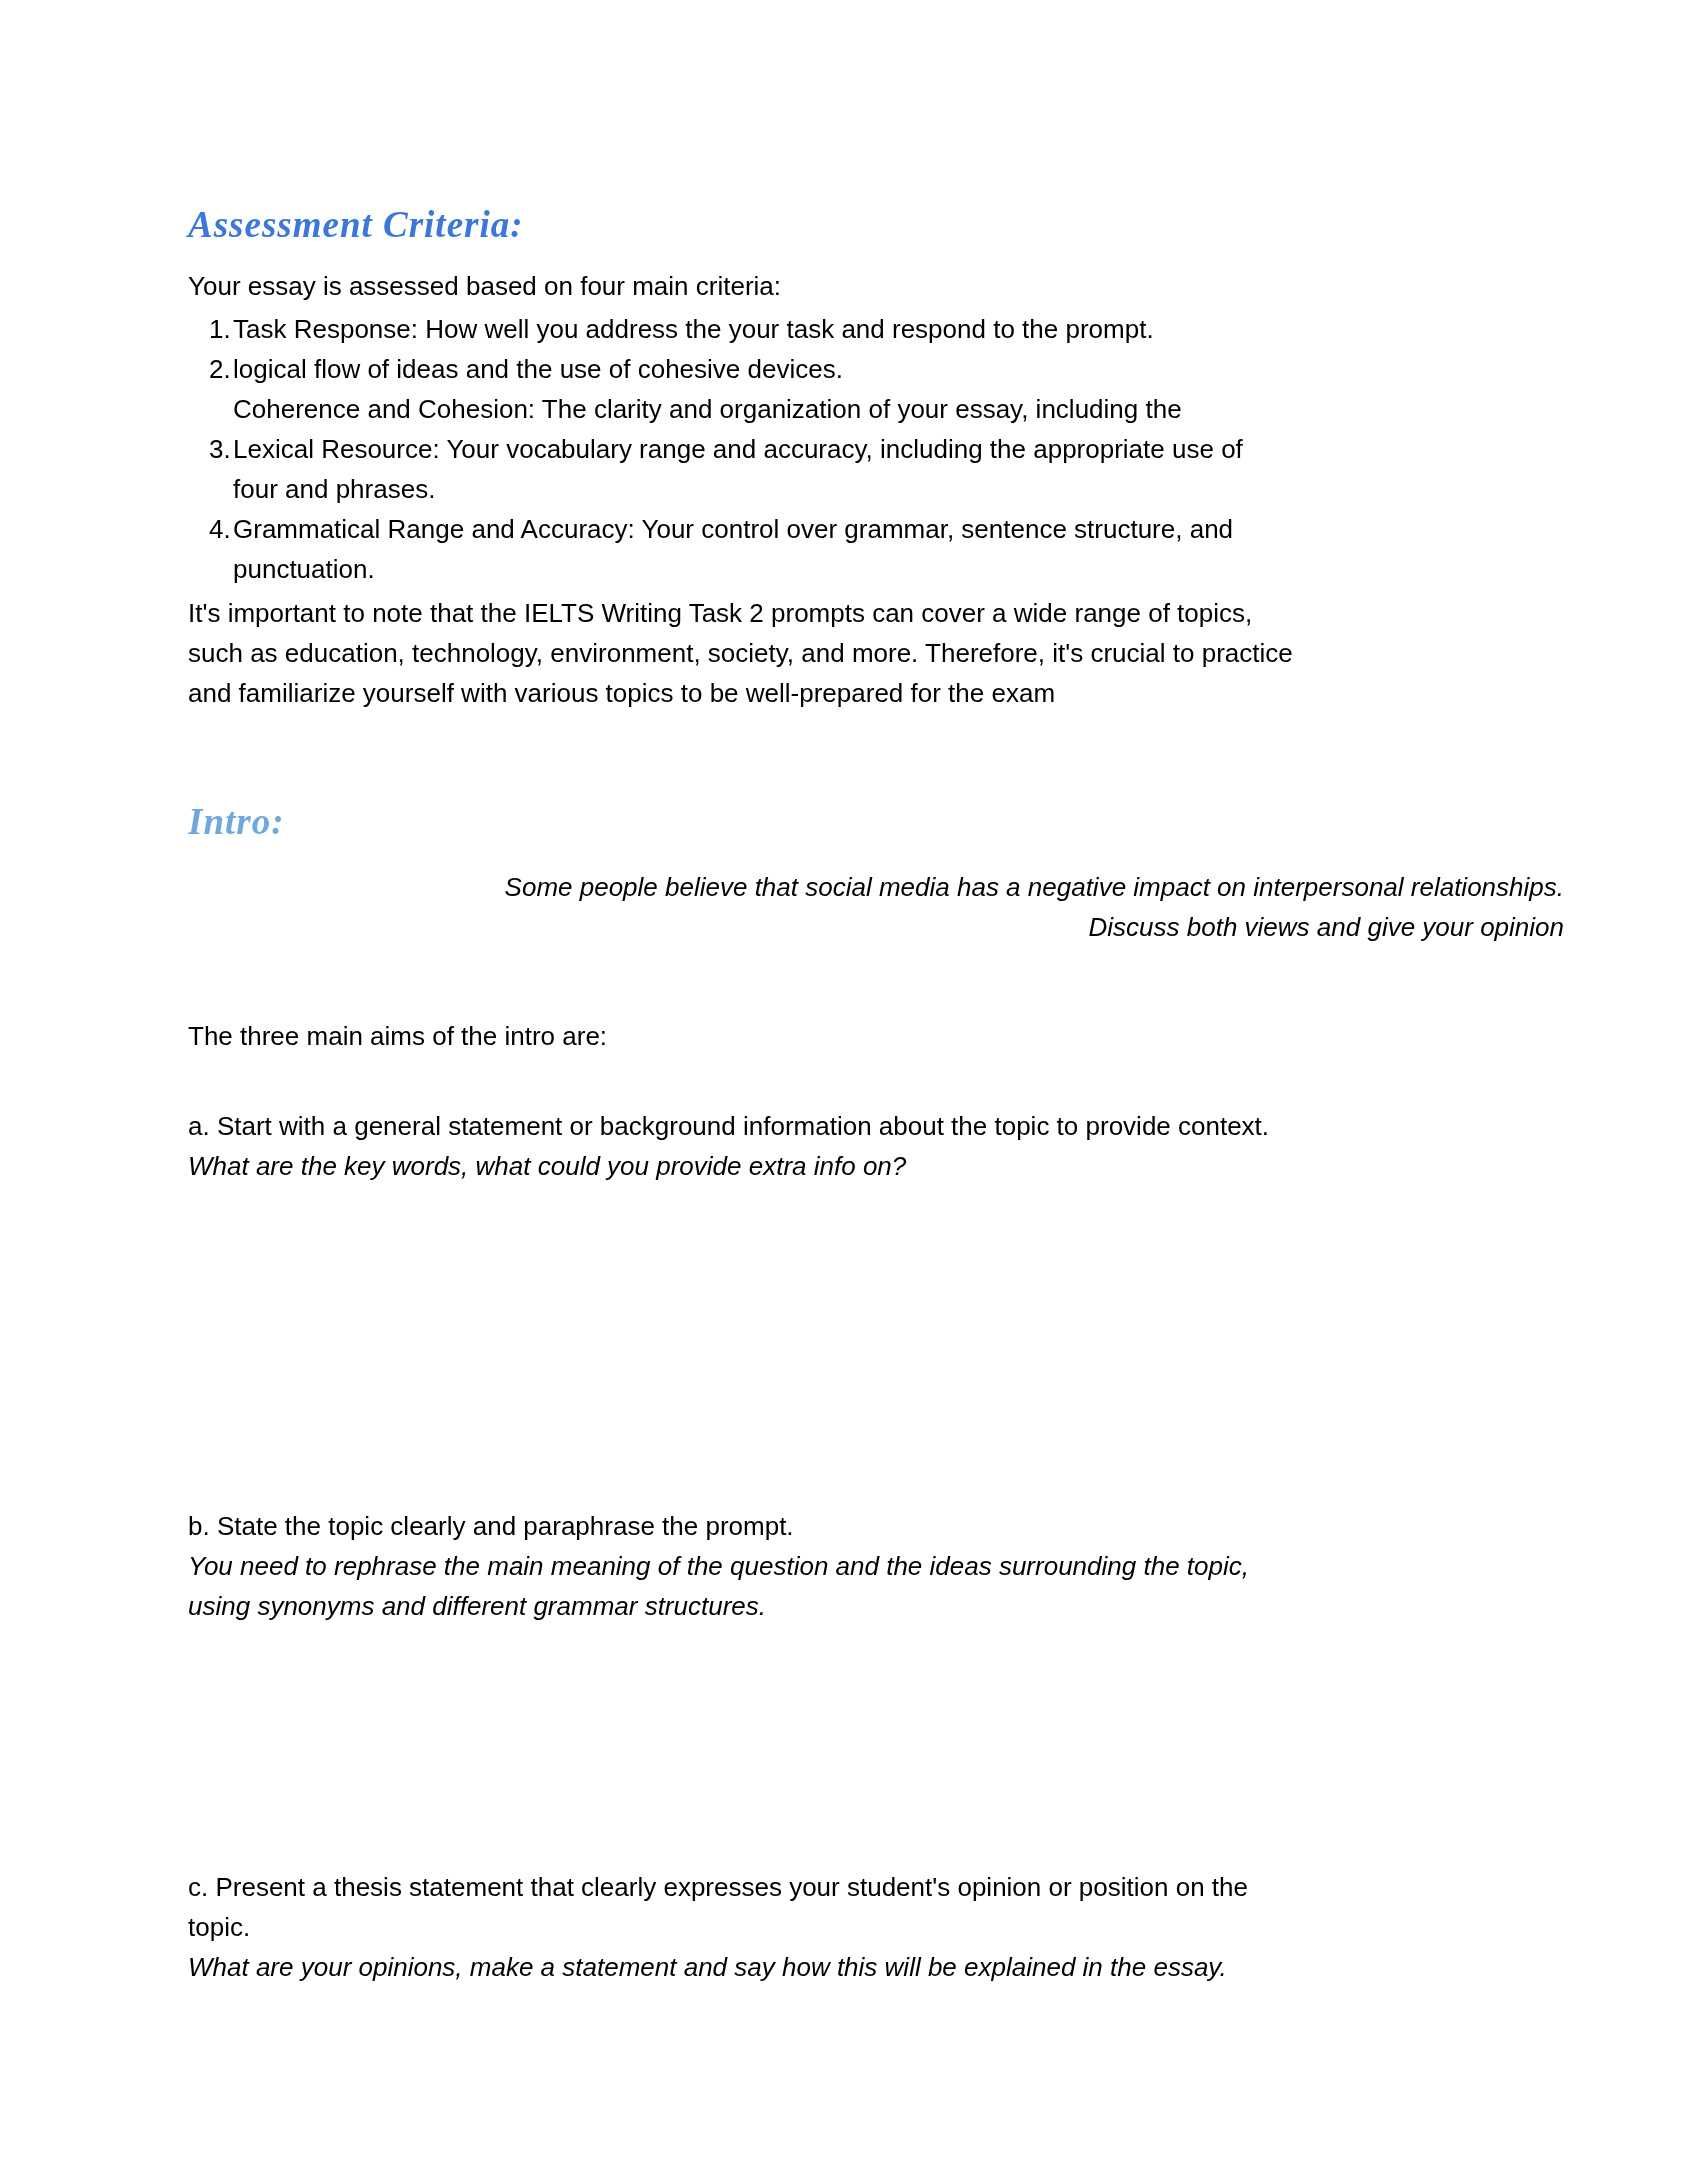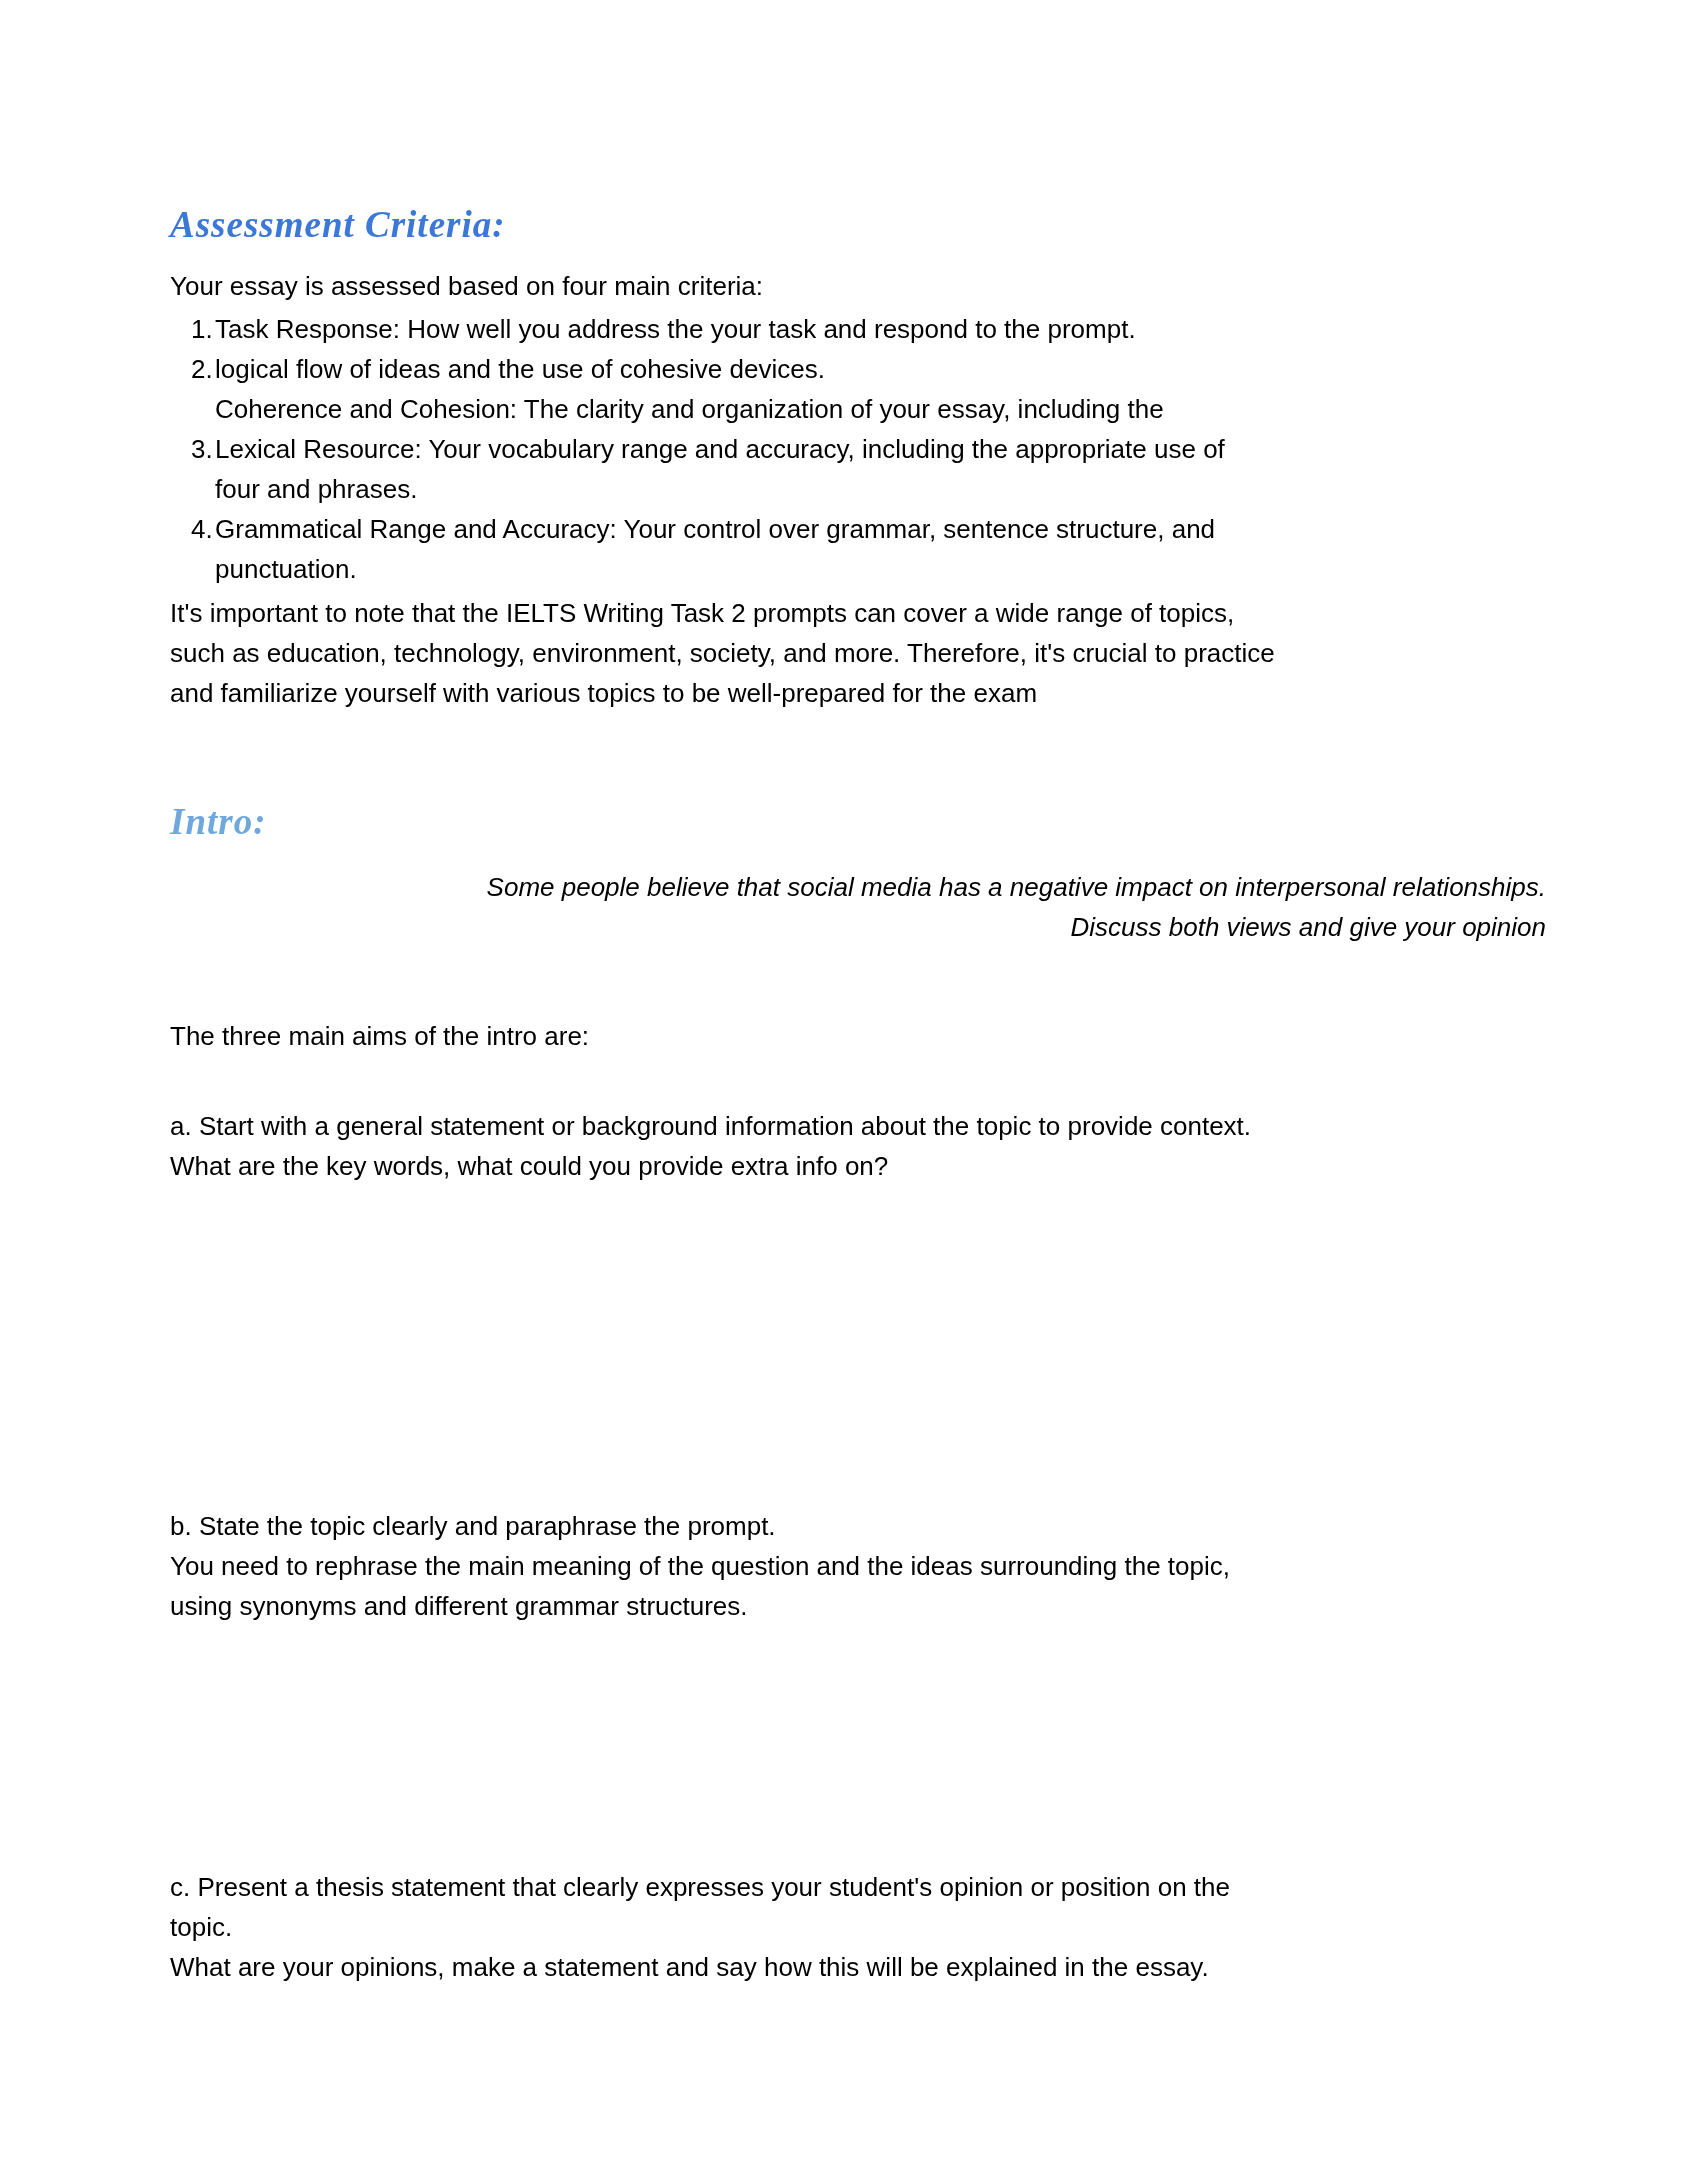--- a/index.html
+++ b/index.html
@@ -11,21 +11,21 @@
     position: relative;
     width: 1683px;
     height: 2178px;
     background: #ffffff;
     overflow: hidden;
     font-family: "Liberation Sans", sans-serif;
     color: #000000;
   }
   .content {
     position: absolute;
-    left: 170px;
+    left: 188px;
     top: 0;
     width: 1376px;
     padding-top: 200px;
     font-size: 26px;
     line-height: 40px;
   }
   .script-heading {
     font-family: cursive;
     font-style: italic;
     font-weight: 700;
@@ -52,21 +52,21 @@
   .prompt-quote {
     margin-top: 20px;
     text-align: right;
     font-style: italic;
   }
   .aims-lead { margin-top: 69px; }
 
   .aim-block-a { margin-top: 50px; }
   .aim-block-b { margin-top: 320px; }
   .aim-block-c { margin-top: 241px; }
-  .aim-hint { }
+  .aim-hint { font-style: italic; }
 
   .line { display: block; min-height: 40px; }
 </style>
 </head>
 <body>
 
 <div class="page">
   <div class="content">
 
     <h1 class="script-heading h-assessment">Assessment Criteria:</h1>

